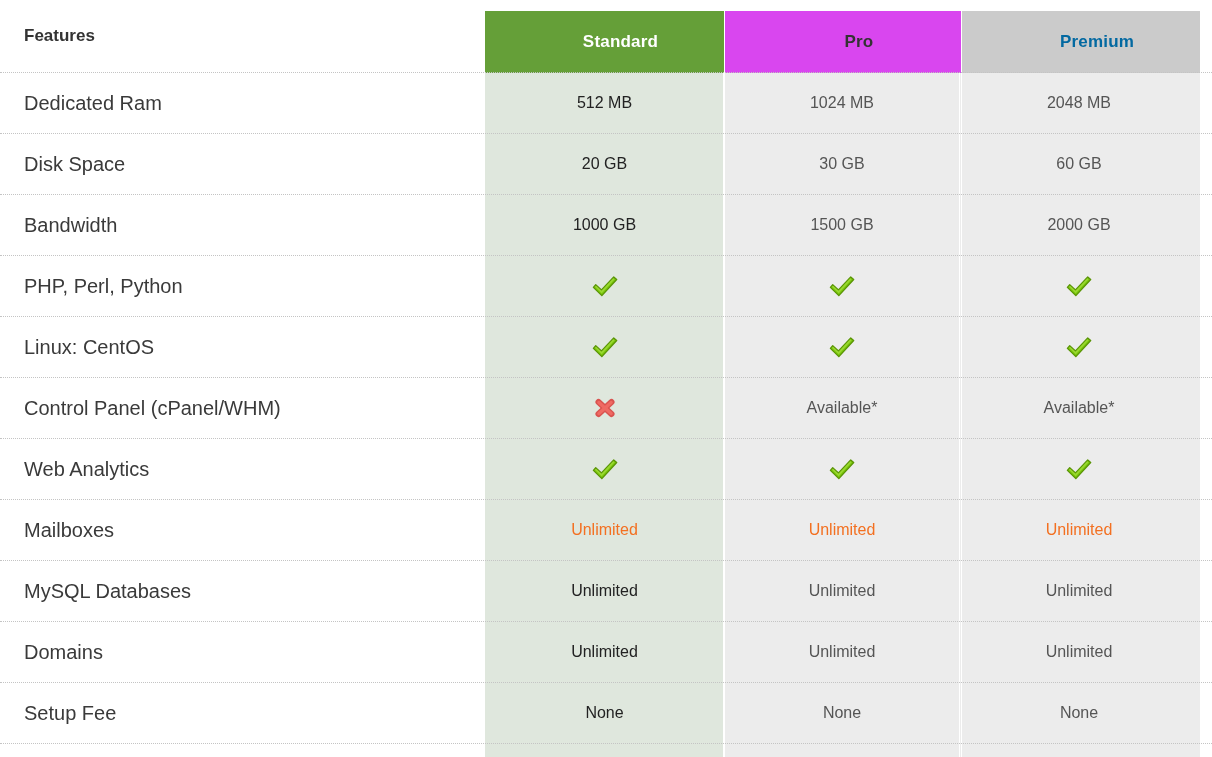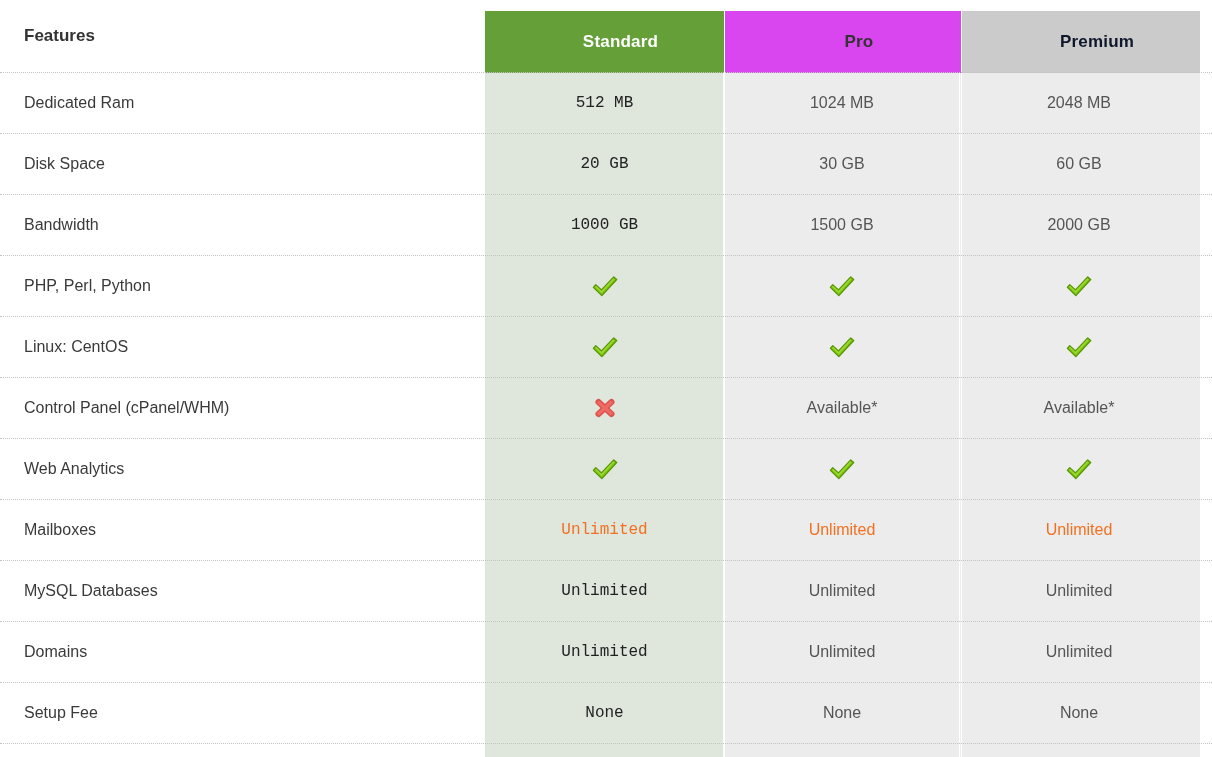--- a/index.html
+++ b/index.html
@@ -65,21 +65,21 @@
   .col-head-cap.pro {
     left: 725px;
     width: 236px;
     background: #d946ef;
     color: #333333;
   }
   .col-head-cap.premium {
     left: 962px;
     width: 238px;
     background: #cbcbcb;
-    color: #0f172a;
+    color: #0369a1;
   }
 
   
   .grid {
     position: relative;
     z-index: 2;
     width: 1212px;
     border-radius: 30px;
   }
 
@@ -94,21 +94,21 @@
   }
   .row.data-row { height: 61px; }
   .row.tail-row { height: 13px; border-bottom: none; }
 
   .cell-feature {
     width: 485px;
     flex: 0 0 485px;
     display: flex;
     align-items: center;
     padding-left: 24px;
-    font-size: 16px;
+    font-size: 20px;
     color: #3a3a3a;
   }
   .row.header-row .cell-feature {
     align-items: center;
     padding-bottom: 0;
     font-size: 17px;
     font-weight: bold;
     color: #333333;
   }
 
@@ -116,21 +116,20 @@
     display: flex;
     align-items: center;
     justify-content: center;
     font-size: 16px;
     position: relative;
   }
   .cell-val.c-standard {
     width: 239px;
     flex: 0 0 239px;
     color: #222222;
-    font-family: Liberation Mono, monospace;
   }
   .cell-val.c-pro {
     width: 237px;
     flex: 0 0 237px;
     color: #555555;
     border-left: 1px solid #ffffff;
   }
   .cell-val.c-premium {
     width: 239px;
     flex: 0 0 239px;

